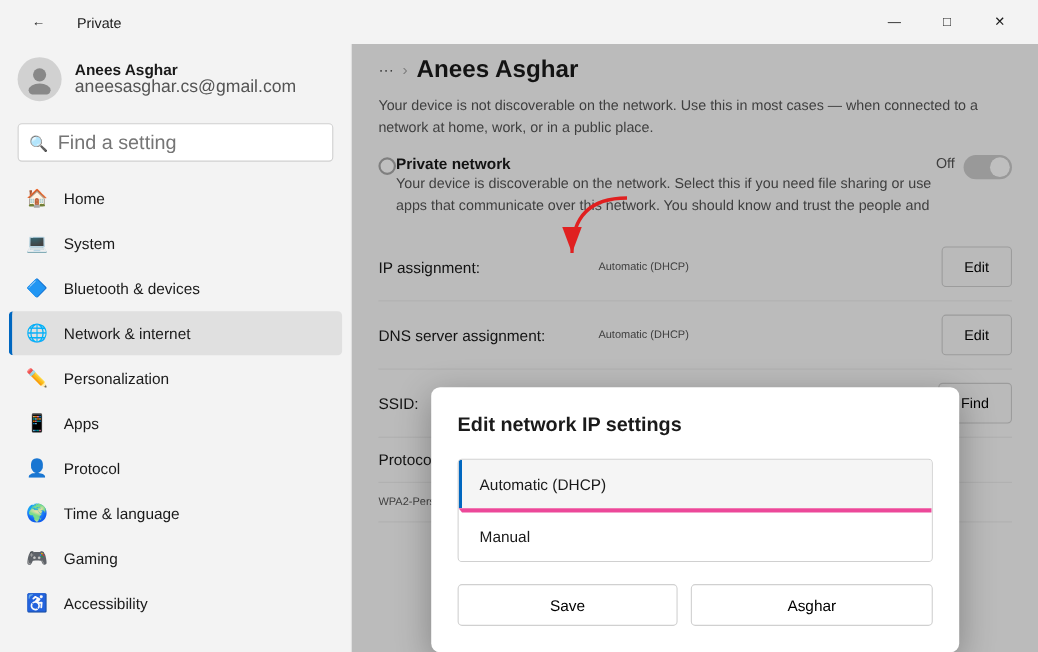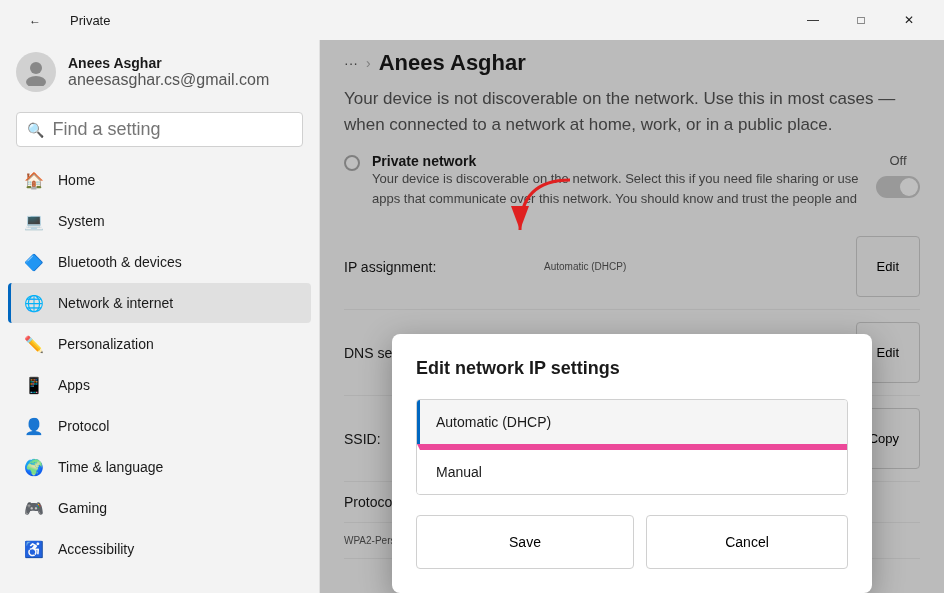--- a/index.html
+++ b/index.html
@@ -169,30 +169,29 @@
     .breadcrumb-sep { color: #aaa; }
     .breadcrumb-current { font-size: 22px; font-weight: 600; color: #1a1a1a; }
 
     .content-body {
       padding: 0 24px;
       overflow-y: auto;
       height: calc(100% - 55px);
     }
 
     .network-desc {
-      font-size: 17px;
+      font-size: 13px;
       color: #555;
       margin-bottom: 16px;
       line-height: 1.5;
     }
 
     .private-network-section {
       display: flex;
       align-items: flex-start;
-      gap: 12px;
       margin-bottom: 16px;
     }
     .radio-btn {
       width: 16px;
       height: 16px;
       border-radius: 50%;
       border: 2px solid #aaa;
       margin-top: 2px;
       flex-shrink: 0;
       background: white;
@@ -221,21 +220,21 @@
     .info-table { width: 100%; }
     .info-row {
       display: flex;
       align-items: center;
       padding: 12px 0;
       border-bottom: 1px solid #ebebeb;
     }
     .info-label { width: 200px; font-size: 14px; font-weight: 500; color: #1a1a1a; }
     .info-value { flex: 1; font-size: 10px; color: #555; }
     .info-btn {
-      padding: 22px 20px;
+      padding: 10px 20px;
       border: 1px solid #d0d0d0;
       border-radius: 4px;
       background: #f9f9f9;
       font-size: 13px;
       cursor: pointer;
     }
 
     
     .overlay {
       position: absolute;
@@ -276,29 +275,29 @@
       font-size: 14px;
       color: #1a1a1a;
       border-left: 3px solid transparent;
       background: white;
     }
     .dialog-option:first-child {
       border-left: 3px solid #0067c0;
       background: #f5f5f5;
     }
     .dialog-option + .dialog-option {
-      border-top: 6px solid #ec4899;
+      border-top: 4px solid #ec4899;
     }
     .dialog-buttons {
       display: flex;
       gap: 12px;
     }
     .dialog-save {
       flex: 1;
-      padding: 18px;
+      padding: 0;
       border: 1px solid #d0d0d0;
       border-radius: 4px;
       background: white;
       font-size: 14px;
       cursor: pointer;
     }
     .dialog-cancel {
       flex: 1;
       padding: 10px;
       border: 1px solid #d0d0d0;
@@ -414,21 +413,21 @@
 
     <div class="content-body">
       <p class="network-desc">Your device is not discoverable on the network. Use this in most cases — when connected to a network at home, work, or in a public place.</p>
 
       <div class="private-network-section">
         <div class="radio-btn"></div>
         <div class="private-text">
           <h3>Private network</h3>
           <p>Your device is discoverable on the network. Select this if you need file sharing or use apps that communicate over this network. You should know and trust the people and</p>
         </div>
-        <div style="margin-left:auto; display:flex; align-items:center; gap:8px; flex-shrink:0;flex-direction:column;">
+        <div style="margin-left:auto; display:flex; gap:8px; flex-shrink:0;">
           <span class="toggle-label">Off</span>
           <div class="toggle">
             <div class="toggle-knob"></div>
           </div>
         </div>
       </div>
 
       <div class="info-table" id="info-table">
           <div class="info-row">
     <span class="info-label">IP assignment:</span>
@@ -436,21 +435,21 @@
     <button class="info-btn">Edit</button>
   </div>
           <div class="info-row">
     <span class="info-label">DNS server assignment:</span>
     <span class="info-value">Automatic (DHCP)</span>
     <button class="info-btn">Edit</button>
   </div>
           <div class="info-row">
     <span class="info-label">SSID:</span>
     <span class="info-value">Anees Asghar</span>
-    <button class="info-btn">Copy</button>
+    <button class="info-btn">Find</button>
   </div>
           <div class="info-row">
     <span class="info-label">Protocol:</span>
     <span class="info-value">Wi-Fi 4 (802.11n)</span>
 
   </div>
           <div class="info-row">
     <span class="info-value">WPA2-Personal</span>
 
   </div>
@@ -473,18 +472,18 @@
       <div class="dialog">
         <h2 class="dialog-title">Edit network IP settings</h2>
 
         <div class="dialog-options" id="dialog-options">
             <div class="dialog-option">Automatic (DHCP)</div>
             <div class="dialog-option">Manual</div>
           </div>
 
         <div class="dialog-buttons">
           <button class="dialog-save">Save</button>
-          <button class="dialog-cancel">Cancel</button>
+          <button class="dialog-cancel">Asghar</button>
         </div>
       </div>
     </div>
   </div>
 </div>
 
 </body></html>

